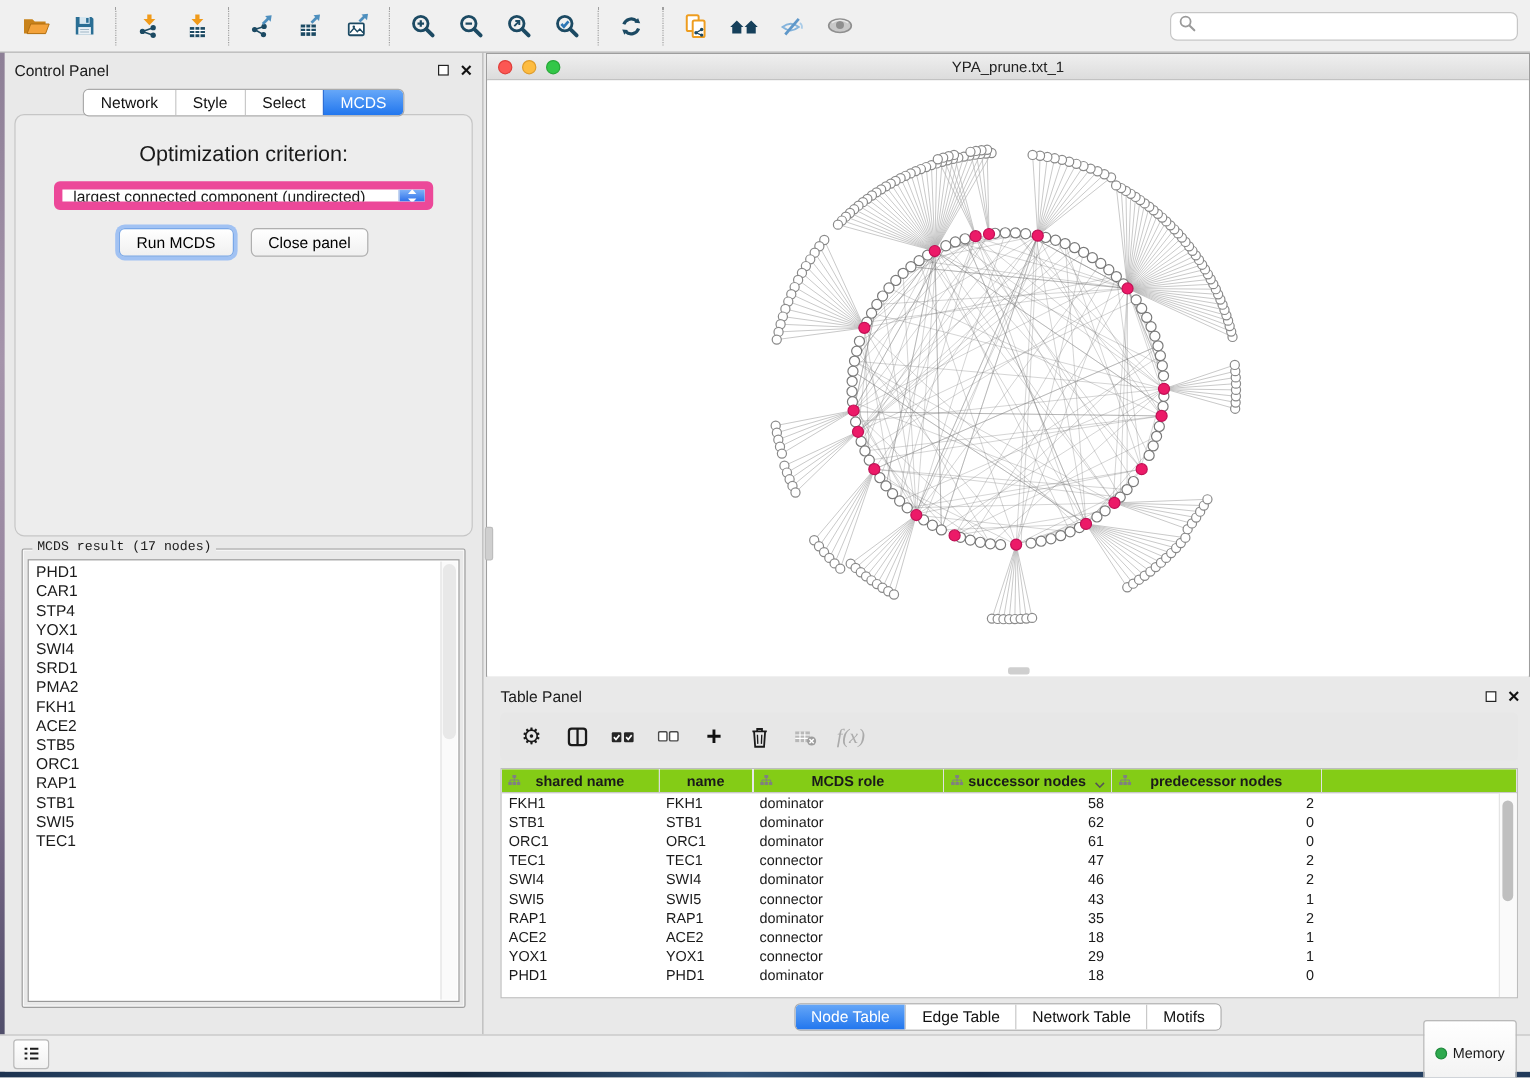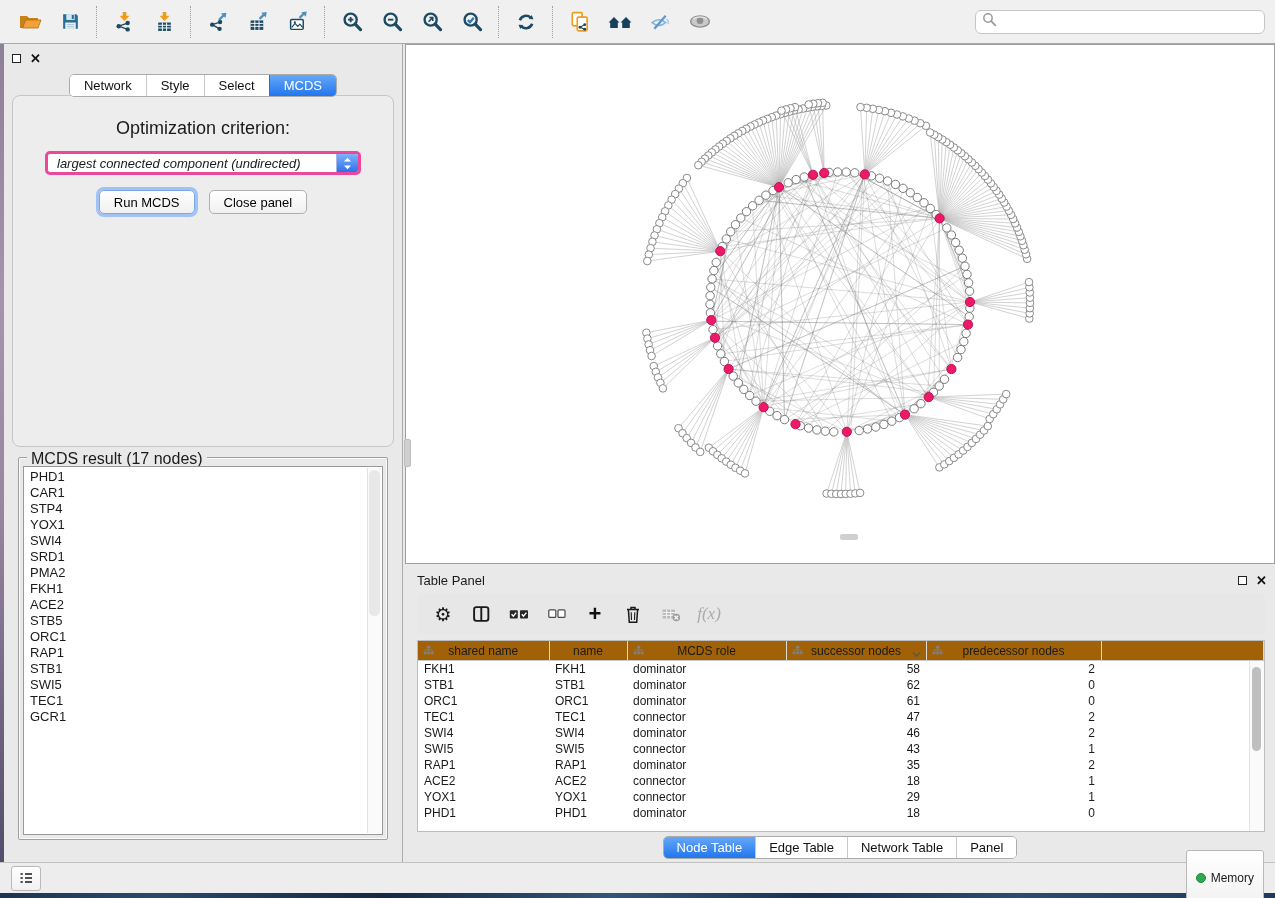--- a/index.html
+++ b/index.html
@@ -29,31 +29,31 @@
   .win-float{width:9px;height:9px;border:1.5px solid #222;display:inline-block;box-sizing:border-box;background:#fff;}
   .win-close{font-size:13px;font-weight:bold;line-height:9px;color:#111;}
   .cp-tabs{display:flex;justify-content:center;margin-top:4px;position:relative;z-index:2;}
   .seg{display:flex;border:1px solid #ABABAB;border-radius:5px;background:#fff;overflow:hidden;height:21px;}
   .seg .seg-item{padding:0 14px;font-size:13px;display:flex;align-items:center;border-left:1px solid #C9C9C9;background:#fff;color:#111;}
   .seg .seg-item:first-child{border-left:none;}
   .seg .seg-item.sel{background:linear-gradient(180deg,#66A7F8,#2176EE);color:#fff;border-left-color:#2E6FD6;}
   .cp-content{margin:-2px 8px 0 8px;background:#EDEDED;border:1px solid #C6C6C6;border-radius:8px;
     height:352px;display:flex;flex-direction:column;align-items:center;box-sizing:border-box;}
   .opt-label{margin-top:22px;font-size:18px;}
-  .dropdown{margin-top:12px;width:316px;height:24px;background:#fff;border:3px solid #ec4899;border-radius:5px;
-    display:flex;align-items:center;box-sizing:border-box;overflow:hidden;font-style:italic;}
+  .dropdown{margin-top:12px;width:316px;height:24px;background:#fff;border:7px solid #ec4899;border-radius:5px;
+    display:flex;align-items:center;box-sizing:border-box;overflow:hidden;}
   .dropdown .dd-text{flex:1;font-size:13px;padding-left:9px;white-space:nowrap;}
   .dd-cap{width:21px;height:100%;background:linear-gradient(180deg,#7FB2F8,#2D71EA);display:flex;align-items:center;justify-content:center;border-left:1px solid #9DB8E8;}
   .btn-row{margin-top:15px;display:flex;gap:14px;}
   .aqua-btn{height:24px;padding:0 14px;background:linear-gradient(180deg,#FFFFFF,#F0F0F0);border:1px solid #AFAFAF;
     border-radius:5px;font-size:13px;font-family:"Liberation Sans",sans-serif;display:flex;align-items:center;}
   .aqua-btn.focus{box-shadow:0 0 0 3px rgba(120,170,246,.65);border-color:#7AA8E8;}
   .result-fieldset{flex:1;margin:10px 14px 22px 14px;border:1px solid #9f9f9f;border-radius:2px;
     box-shadow:inset 0 0 0 1px rgba(255,255,255,.7);position:relative;padding:8px 4px 4px 4px;display:flex;box-sizing:border-box;}
-  .result-legend{position:absolute;top:-8px;left:8px;background:#E9E9E9;padding:0 4px;font-size:16px;}
+  .result-legend{position:absolute;top:-8px;left:8px;background:#E9E9E9;padding:0 4px;font-size:11px;font-family:Liberation Mono, monospace;}
   .result-list{flex:1;background:#fff;border:1px solid #999;overflow:hidden;position:relative;}
   .result-list ul{margin:0;padding:2px 0 0 6px;list-style:none;font-size:13px;line-height:16px;}
   .list-scroll{position:absolute;top:1px;right:1px;bottom:1px;width:13px;background:#FAFAFA;border-left:1px solid #E2E2E2;}
   .list-scroll .thumb{position:absolute;top:2px;left:1px;right:1px;height:40%;background:#E8E8E8;border-radius:6px;}
   
   .right-side{position:absolute;left:403px;top:44px;right:0;bottom:36px;background:#E9E9E9;}
   .network-window{position:absolute;top:0;left:2px;right:0;height:520px;border:1px solid #9E9E9E;
     box-sizing:border-box;background:#fff;}
   .net-titlebar{height:21px;background:linear-gradient(180deg,#EFEFEF,#DCDCDC);border-bottom:1px solid #B5B5B5;
     display:flex;align-items:center;position:relative;}
@@ -72,22 +72,22 @@
   .tp-head{height:24px;display:flex;align-items:center;padding:2px 8px 0 12px;font-size:13px;}
   .tp-head .ph-title{flex:1;}
   .tp-toolbar{margin:2px 10px 0 12px;height:40px;background:#E7E7E7;border-radius:4px;
     display:flex;align-items:center;gap:10px;padding-left:12px;}
   .tp-tool{width:28px;height:30px;display:flex;align-items:center;justify-content:center;}
   .tool-gear{font-size:19px;line-height:19px;color:#1a1a1a;}
   .tool-plus{font-size:22px;font-weight:bold;line-height:20px;color:#111;}
   .tool-fx{font-family:"Liberation Serif",serif;font-style:italic;font-size:17px;color:#ABABAB;}
   .tablebox{margin:6px 10px 0 12px;background:#fff;border:1px solid #BDBDBD;flex:1;position:relative;overflow:hidden;}
   table.data{border-collapse:collapse;width:100%;table-layout:fixed;font-size:12px;}
-  table.data th{height:19px;background:#a16207;border-bottom:1px solid #C9C9C9;border-right:1px solid #DADADA;
-    font-weight:normal;font-size:12px;position:relative;padding:0;white-space:nowrap;overflow:hidden;}
+  table.data th{height:19px;background:#84cc16;border-bottom:1px solid #C9C9C9;border-right:1px solid #DADADA;
+    font-weight:bold;font-size:12px;position:relative;padding:0;white-space:nowrap;overflow:hidden;}
   table.data th .hicon{position:absolute;left:5px;top:4px;}
   table.data th .hsort{position:absolute;right:5px;top:6px;}
   table.data td{height:16px;padding:0 6px;white-space:nowrap;overflow:hidden;}
   td.num{text-align:right;padding-right:10px;}
   .tbl-scroll{position:absolute;top:20px;right:0;bottom:0;width:14px;background:#FAFAFA;border-left:1px solid #E4E4E4;}
   .tbl-scroll .thumb{position:absolute;top:6px;left:2px;width:9px;height:84px;background:#BFBFBF;border-radius:5px;}
   .tp-tabs{height:30px;display:flex;justify-content:center;align-items:center;}
   .tp-tabs .seg .seg-item{padding:0 13px;height:21px;}
   
   .statusbar{position:absolute;left:0;right:0;bottom:5px;height:31px;background:#EDEDED;border-top:1px solid #C2C2C2;
@@ -252,20 +252,21 @@
       <input type="text" placeholder="" style="">
     </div>
   </div>
 </div>
 
 <div class="wall-left"></div>
 <div class="wall-bottom"></div>
 
 <div class="control-panel">
   <div class="panel-head">
+    <span class="ph-title">Control Panel</span>
     <span class="win-btns">
       <span class="win-float"></span>
       <span class="win-close">✕</span>
     </span>
   </div>
   <div class="cp-tabs">
     <div class="seg" id="cp-tabseg">
         <div class="seg-item">Network</div>
         <div class="seg-item">Style</div>
         <div class="seg-item">Select</div>
@@ -300,31 +301,38 @@
           <li>SRD1</li>
           <li>PMA2</li>
           <li>FKH1</li>
           <li>ACE2</li>
           <li>STB5</li>
           <li>ORC1</li>
           <li>RAP1</li>
           <li>STB1</li>
           <li>SWI5</li>
           <li>TEC1</li>
-          <li>GCR1</li>
         </ul>
       <div class="list-scroll">
           <div class="thumb"></div>
         </div>
     </div>
   </div>
 </div>
 
 <div class="right-side">
   <div class="network-window">
+    <div class="net-titlebar">
+      <span class="net-title">YPA_prune.txt_1</span>
+      <span class="lights">
+        <span class="light red"></span>
+        <span class="light yellow"></span>
+        <span class="light green"></span>
+      </span>
+    </div>
     <div class="net-canvas">
       <svg id="net-svg" width="866" height="497" viewBox="0 0 866 497">
           <line class="e-chord" x1="564.0" y1="257.0" x2="378.5" y2="374.6"></line>
           <line class="e-chord" x1="564.0" y1="257.0" x2="320.3" y2="194.0"></line>
           <line class="e-chord" x1="564.0" y1="257.0" x2="306.1" y2="233.9"></line>
           <line class="e-chord" x1="564.0" y1="257.0" x2="440.2" y2="127.1"></line>
           <line class="e-chord" x1="564.0" y1="257.0" x2="307.0" y2="284.6"></line>
           <line class="e-chord" x1="564.0" y1="257.0" x2="543.3" y2="327.3"></line>
           <line class="e-chord" x1="564.0" y1="257.0" x2="545.4" y2="190.0"></line>
           <line class="e-chord" x1="564.0" y1="257.0" x2="535.7" y2="176.1"></line>
@@ -1080,21 +1088,21 @@
         </table>
       <div class="tbl-scroll">
           <div class="thumb"></div>
         </div>
     </div>
     <div class="tp-tabs">
       <div class="seg" id="tp-tabseg">
           <div class="seg-item sel">Node Table</div>
           <div class="seg-item">Edge Table</div>
           <div class="seg-item">Network Table</div>
-          <div class="seg-item">Panel</div>
+          <div class="seg-item">Motifs</div>
         </div>
     </div>
   </div>
 </div>
 
 <div class="statusbar">
   <div class="sq-btn">
     <svg width="16" height="16" viewBox="0 0 16 16">
         <g stroke="#1a1a1a" stroke-width="1.7">
           <path d="M2.5 4 h2.3 M7 4 h7 M2.5 8 h2.3 M7 8 h7 M2.5 12 h2.3 M7 12 h7"></path>

